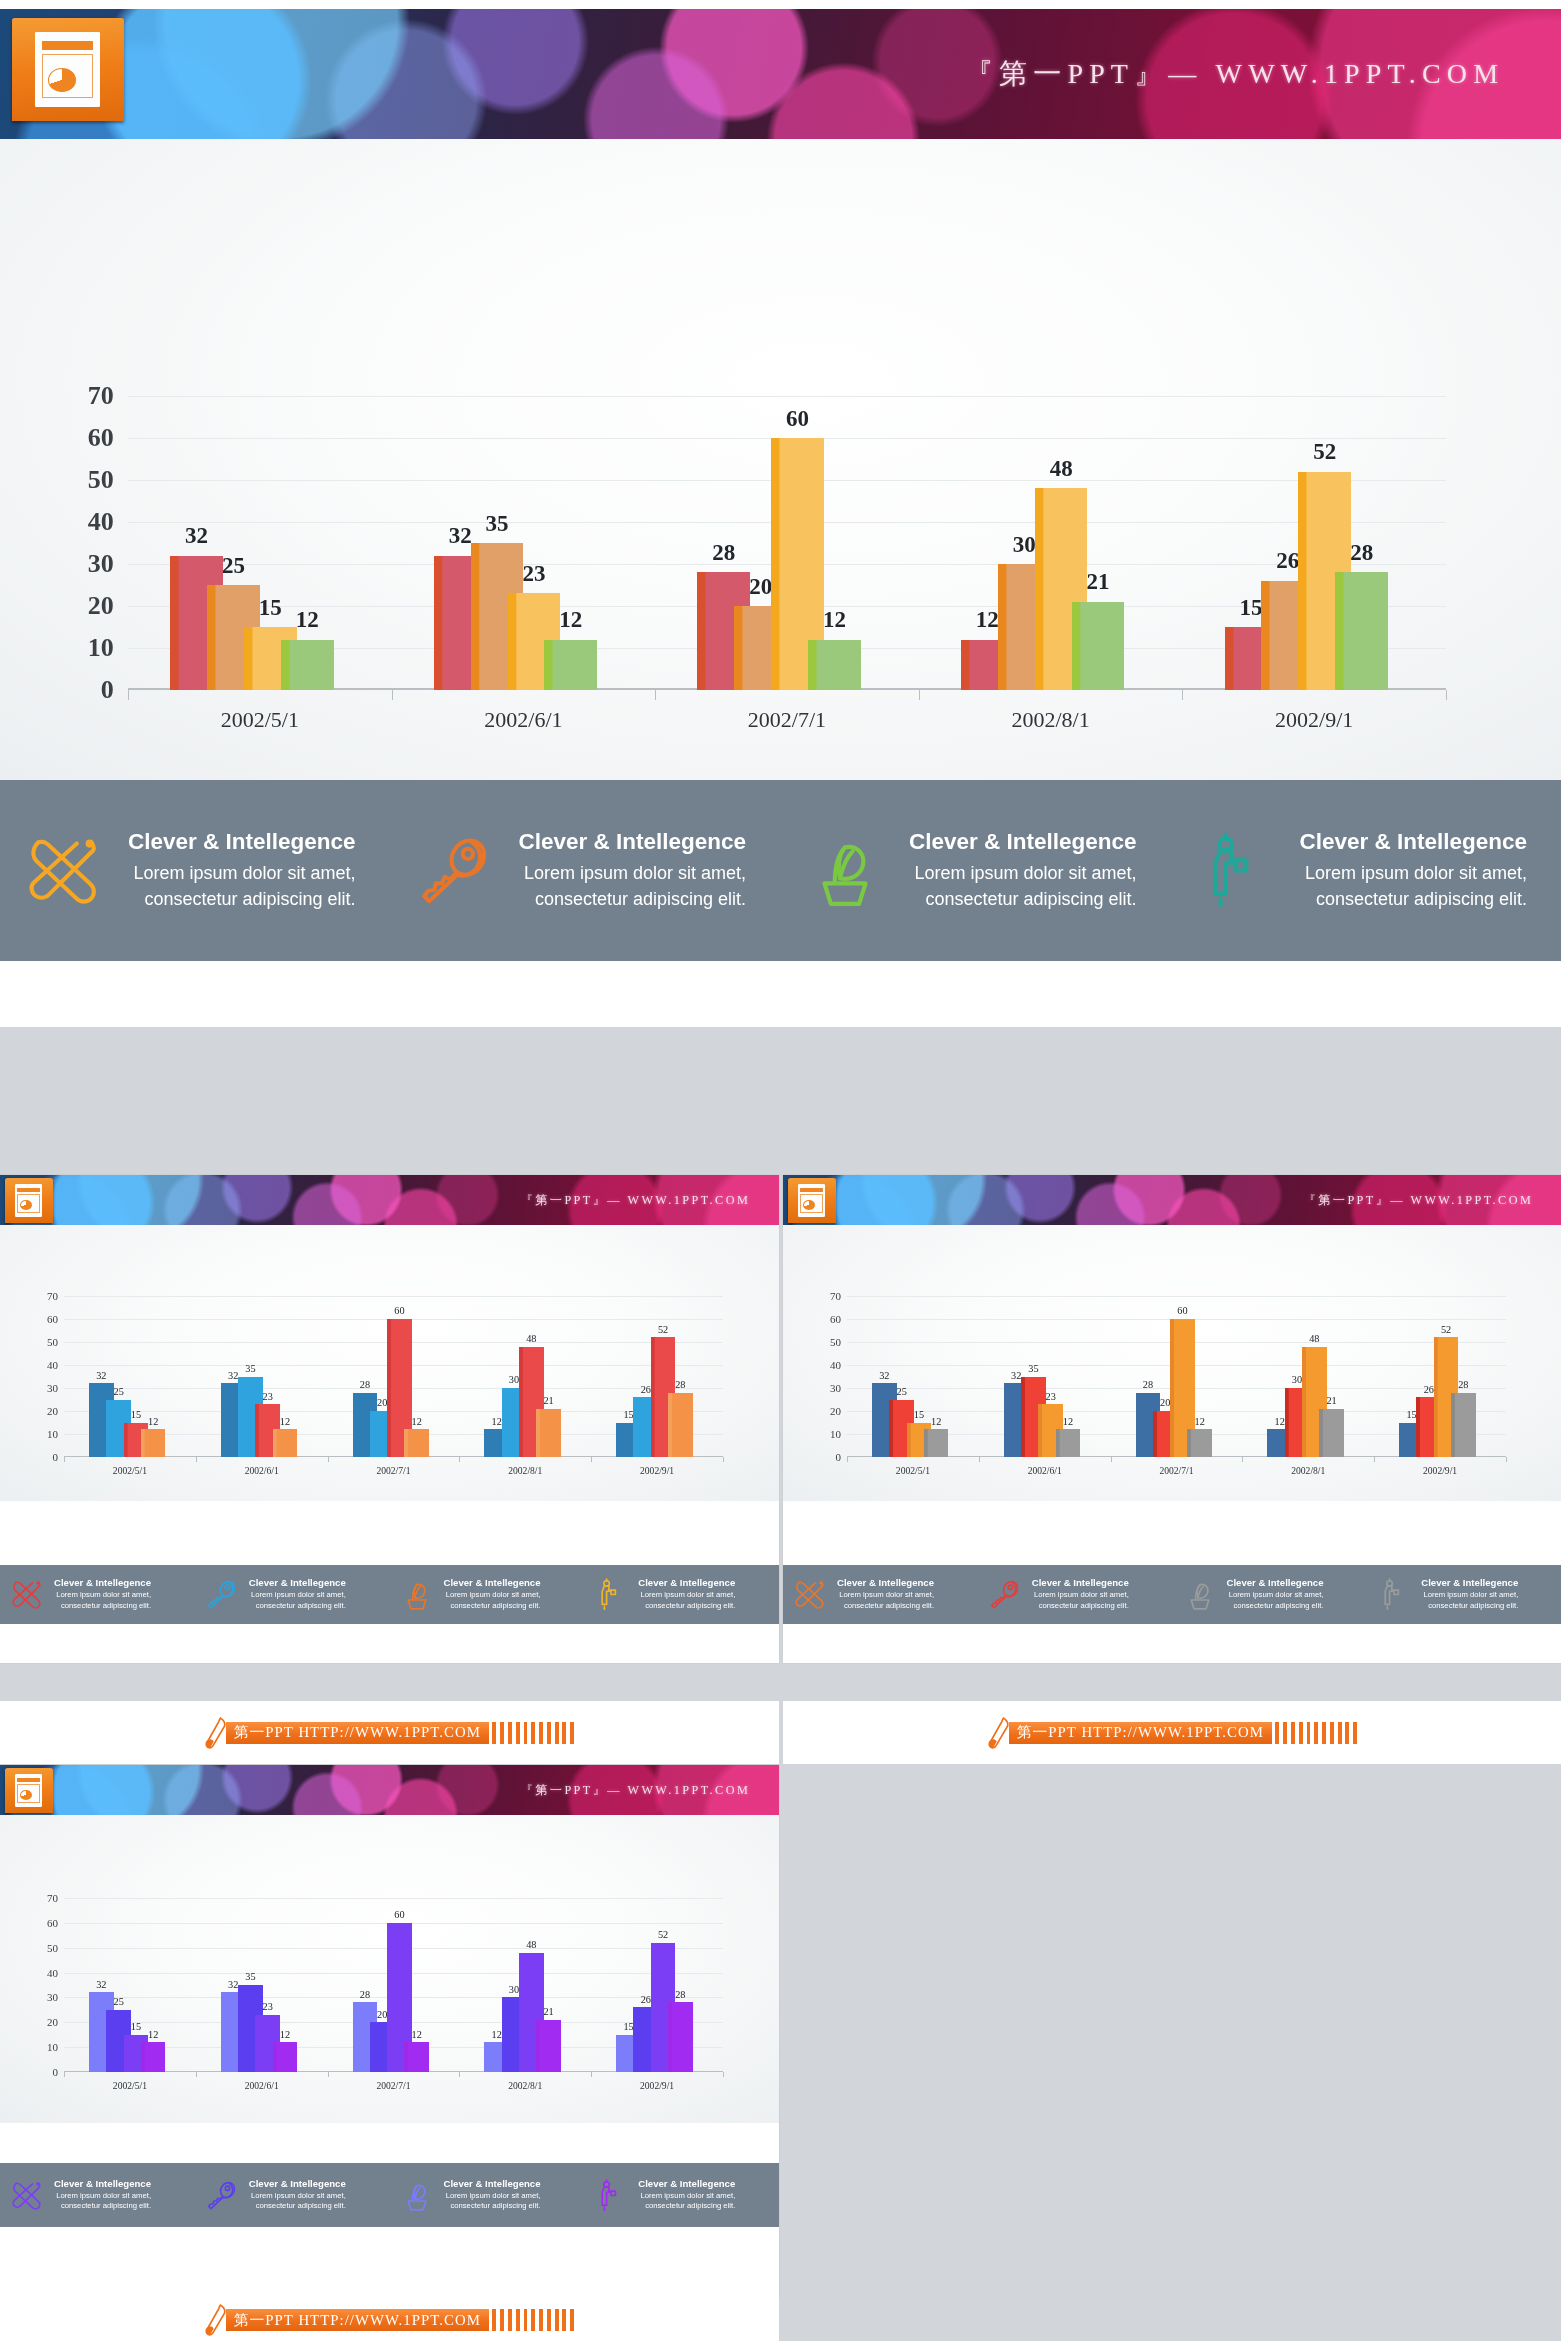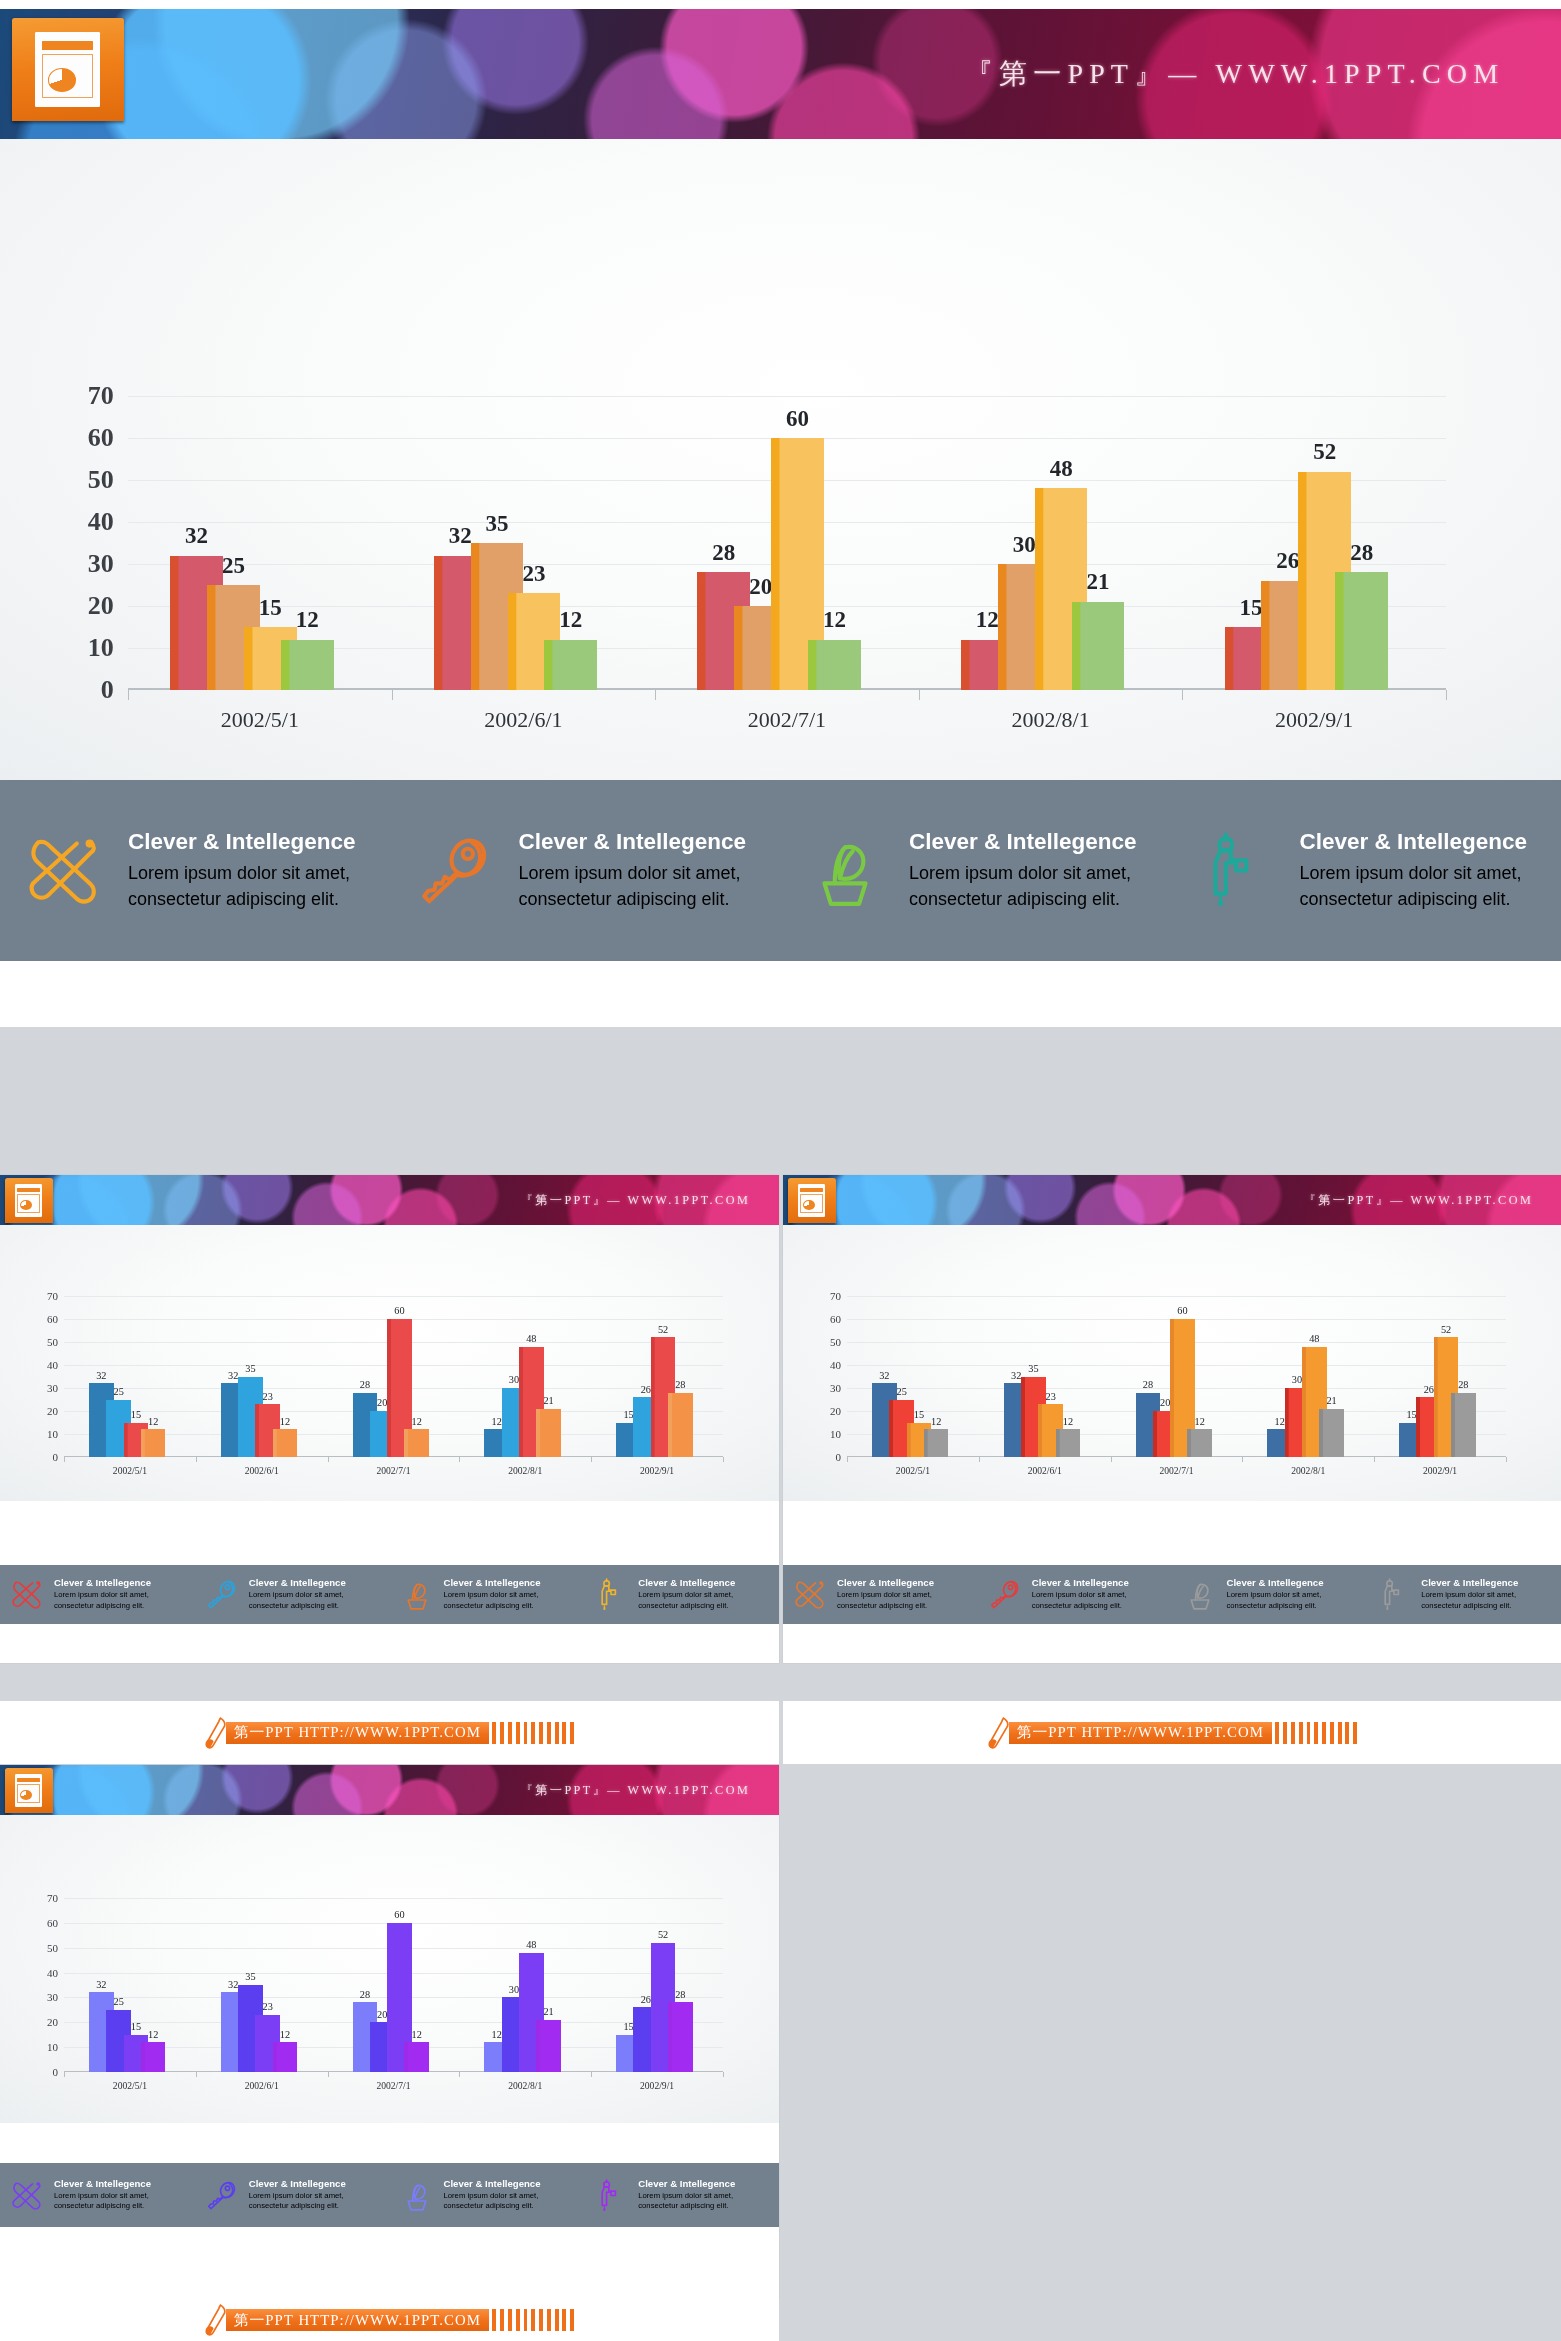--- a/index.html
+++ b/index.html
@@ -82,23 +82,23 @@
   .bar-lbl {
     position: absolute; left: 50%; transform: translateX(-50%);
     white-space: nowrap; color: #22262b;
     font-family: "Liberation Serif", serif; font-weight: bold;
   }
 
   
   .features { width: 100%; height: 100%; background: #73818f; display: flex; }
   .feature { flex: 1; display: flex; align-items: center; }
   .feature-ico { flex: 0 0 auto; display: flex; align-items: center; justify-content: center; }
-  .feature-txt { display: flex; flex-direction: column; }
+  .feature-txt { display: flex; flex-direction: column; text-align: right; }
   .feature-title { color: #fff; font-weight: bold; white-space: nowrap; }
-  .feature-desc { color: #000000; }
+  .feature-desc { color: #ffffff; }
 
   
   .footerbar { width: 100%; height: 100%; background: #fff; display: flex; align-items: center; justify-content: center; }
   .fb-inner { display: flex; align-items: center; }
   .fb-pencil { position: relative; flex: 0 0 auto; }
   .fb-chip {
     background: linear-gradient(180deg,#fa8f3d 0%,#f0701a 55%,#e4650f 100%);
     color: #fff; display: flex; align-items: center; white-space: nowrap;
     font-family: "Liberation Serif", serif; letter-spacing: .07em;
   }

